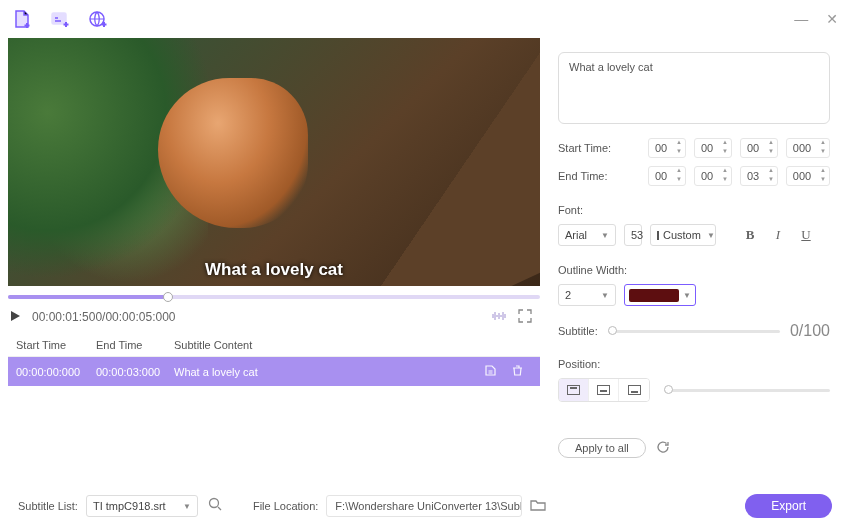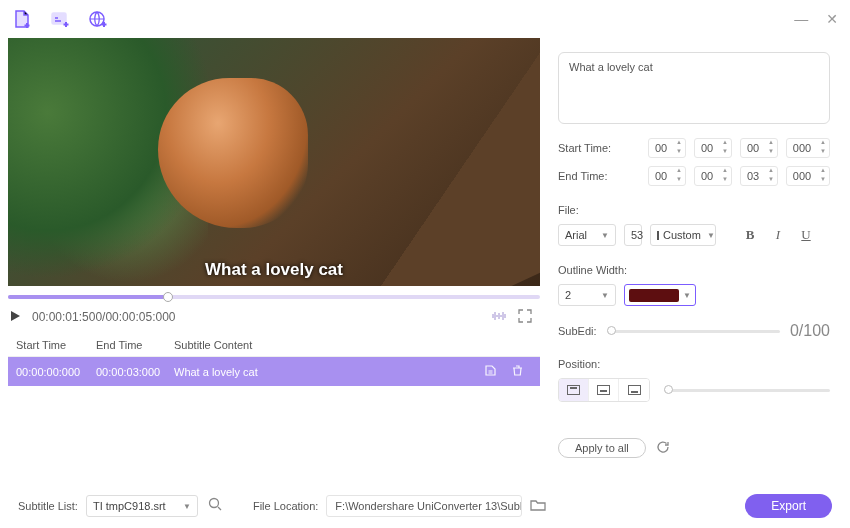--- a/index.html
+++ b/index.html
@@ -257,21 +257,21 @@
         <div class="num-field">
             <span class="num-val wide">000</span>
             <div class="spin">
               <span>▲</span>
               <span>▼</span>
             </div>
           </div>
       </div>
     </div>
 
-    <div class="section-label">File:</div>
+    <div class="section-label">Font:</div>
     <div class="font-row">
       <div class="sel sel-font">
           <span>Arial</span>
           <span class="caret">▼</span>
         </div>
       <div class="sel sel-size">
           <span>53</span>
           <span class="caret">▼</span>
         </div>
       <div class="sel sel-color">
@@ -291,21 +291,21 @@
           <span>2</span>
           <span class="caret">▼</span>
         </div>
       <div class="sel-outcolor">
           <div class="out-sw" style="background:#5d0e10"></div>
           <span class="caret" style="font-size:8px;color:#888;padding-left:4px;">▼</span>
         </div>
     </div>
 
     <div class="opacity-row">
-      <span class="section-label" style="margin-top:0;">SubEdi:</span>
+      <span class="section-label" style="margin-top:0;">Subtitle:</span>
       <div class="slider-track">
           <div class="slider-thumb"></div>
         </div>
       <span class="op-val">0/100</span>
     </div>
 
     <div class="section-label">Position:</div>
     <div class="pos-row">
       <div class="pos-group">
         <div class="pos-btn active">

